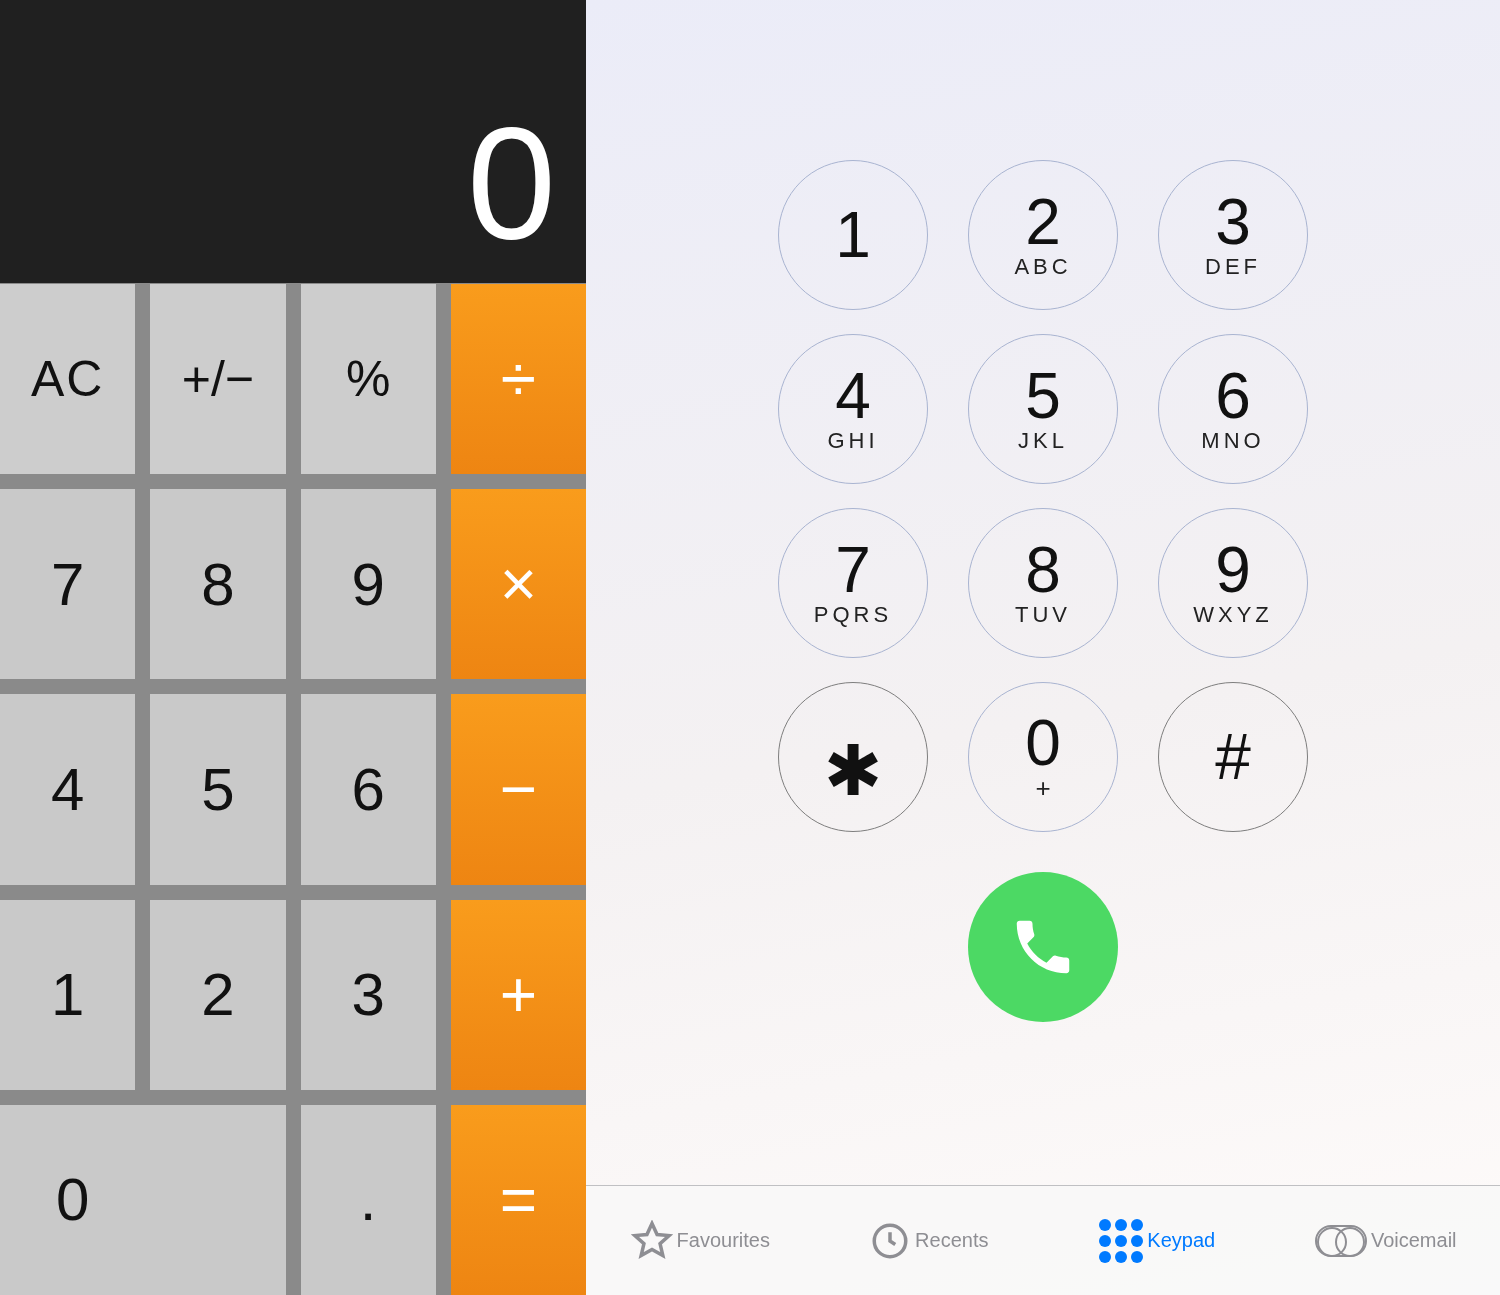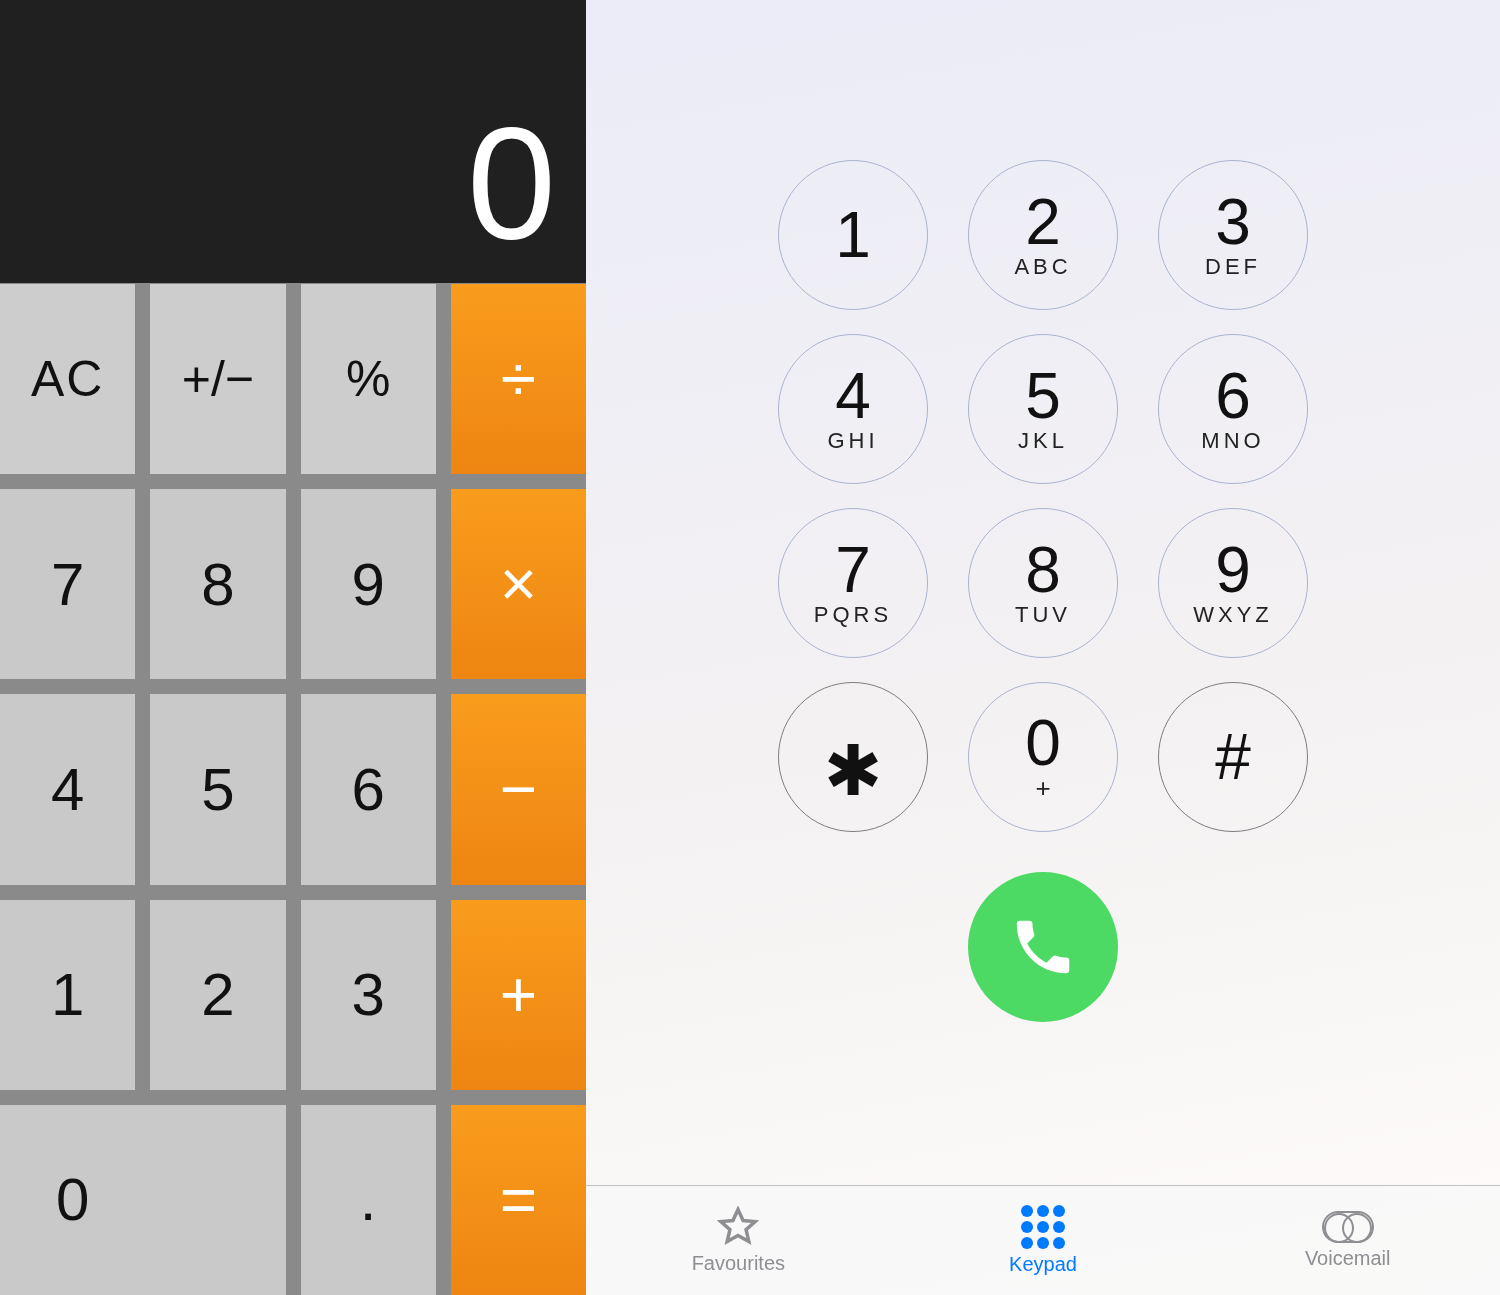--- a/index.html
+++ b/index.html
@@ -25,21 +25,21 @@
     .key { width:150px; height:150px; border-radius:50%; border:1.5px solid #a9b4d1; display:flex; flex-direction:column; align-items:center; justify-content:center; cursor:pointer; user-select:none; }
     .key.star,.key.hash { border-color:#7e7e7e; }
     .key .num { font-size:64px; font-weight:300; color:#111; line-height:1; }
     .key .sub { font-size:22px; letter-spacing:4px; color:#222; margin-top:0; font-weight:400; }
     .key.zero .sub { font-size:26px; letter-spacing:0; margin-top:-2px; }
     .key .star { font-size:70px; line-height:1; position:relative; top:14px; }
     .call-btn { width:150px; height:150px; border-radius:50%; background:#4cd964; display:flex; align-items:center; justify-content:center; cursor:pointer; margin:16px auto 0; }
     .call-btn svg { width:70px; height:70px; fill:#fff; }
 
     .tabbar { flex:0 0 110px; border-top:1px solid #c0c0c3; display:flex; background:rgba(248,248,248,.85); }
-    .tab { flex:1; display:flex; flex-direction:column; align-items:center; justify-content:center; gap:4px; color:#8e8e93; font-size:20px; cursor:pointer; }
+    .tab { flex:1; display:flex; flex-direction:row; align-items:center; justify-content:center; gap:4px; color:#8e8e93; font-size:20px; cursor:pointer; }
     .tab.active { color:#007aff; }
     .tab svg { width:42px; height:42px; }
     .tab svg.stroke { fill:none; stroke:#8e8e93; stroke-width:2; }
 
     .keypad-dots { display:grid; grid-template-columns:repeat(3,12px); grid-template-rows:repeat(3,12px); gap:4px; }
     .keypad-dots span { width:12px; height:12px; border-radius:50%; background:#8e8e93; }
     .tab.active .keypad-dots span { background:#007aff; }
     .voicemail-ico { width:52px; height:32px; border:2.5px solid #8e8e93; border-radius:16px; position:relative; }
     .voicemail-ico::before,.voicemail-ico::after { content:''; position:absolute; width:26px; height:26px; border:2.5px solid #8e8e93; border-radius:50%; top:0; }
     .voicemail-ico::before{ left:0; } .voicemail-ico::after{ right:0; }
@@ -144,20 +144,27 @@
       </div>
     </div>
 
     <div class="tabbar">
       <div class="tab">
         <svg class="stroke" viewBox="0 0 24 24">
             <path d="M12 2l2.9 6.3 6.9.6-5.2 4.6 1.6 6.8L12 16.9l-6.2 3.4 1.6-6.8L2.2 8.9l6.9-.6z"></path>
           </svg>
         <span>Favourites</span>
       </div>
+      <div class="tab">
+        <svg class="stroke" viewBox="0 0 24 24">
+            <circle cx="12" cy="12" r="9"></circle>
+            <path d="M12 7v5l3 2"></path>
+          </svg>
+        <span>Recents</span>
+      </div>
       <div class="tab active">
         <div class="keypad-dots">
             <span></span>
             <span></span>
             <span></span>
             <span></span>
             <span></span>
             <span></span>
             <span></span>
             <span></span>

